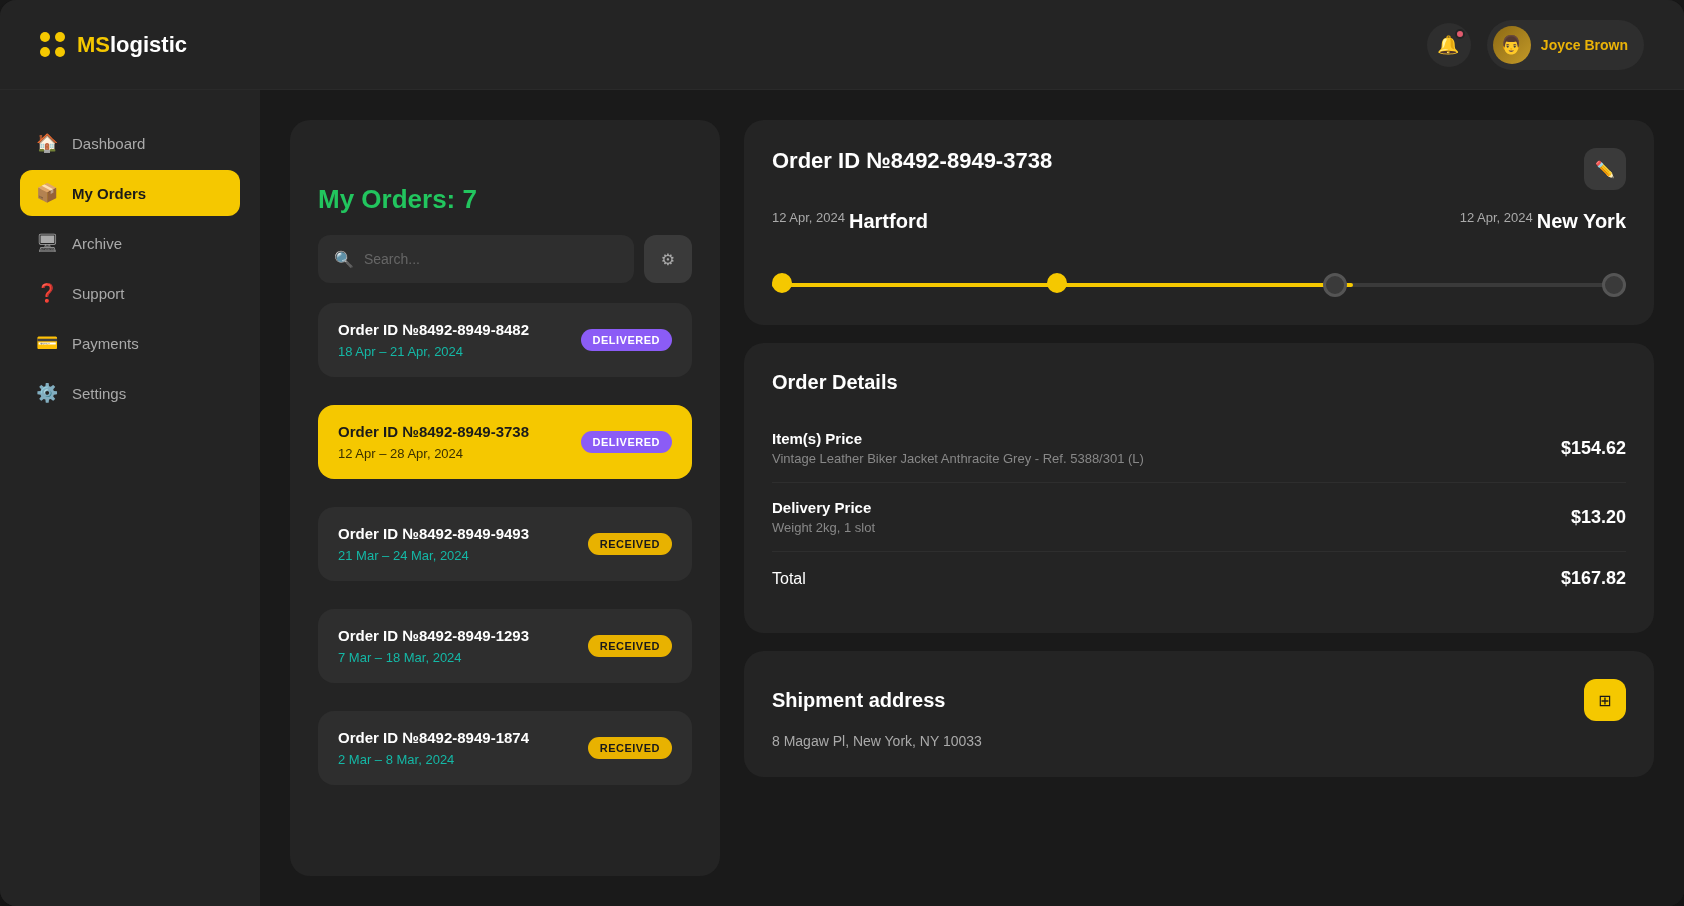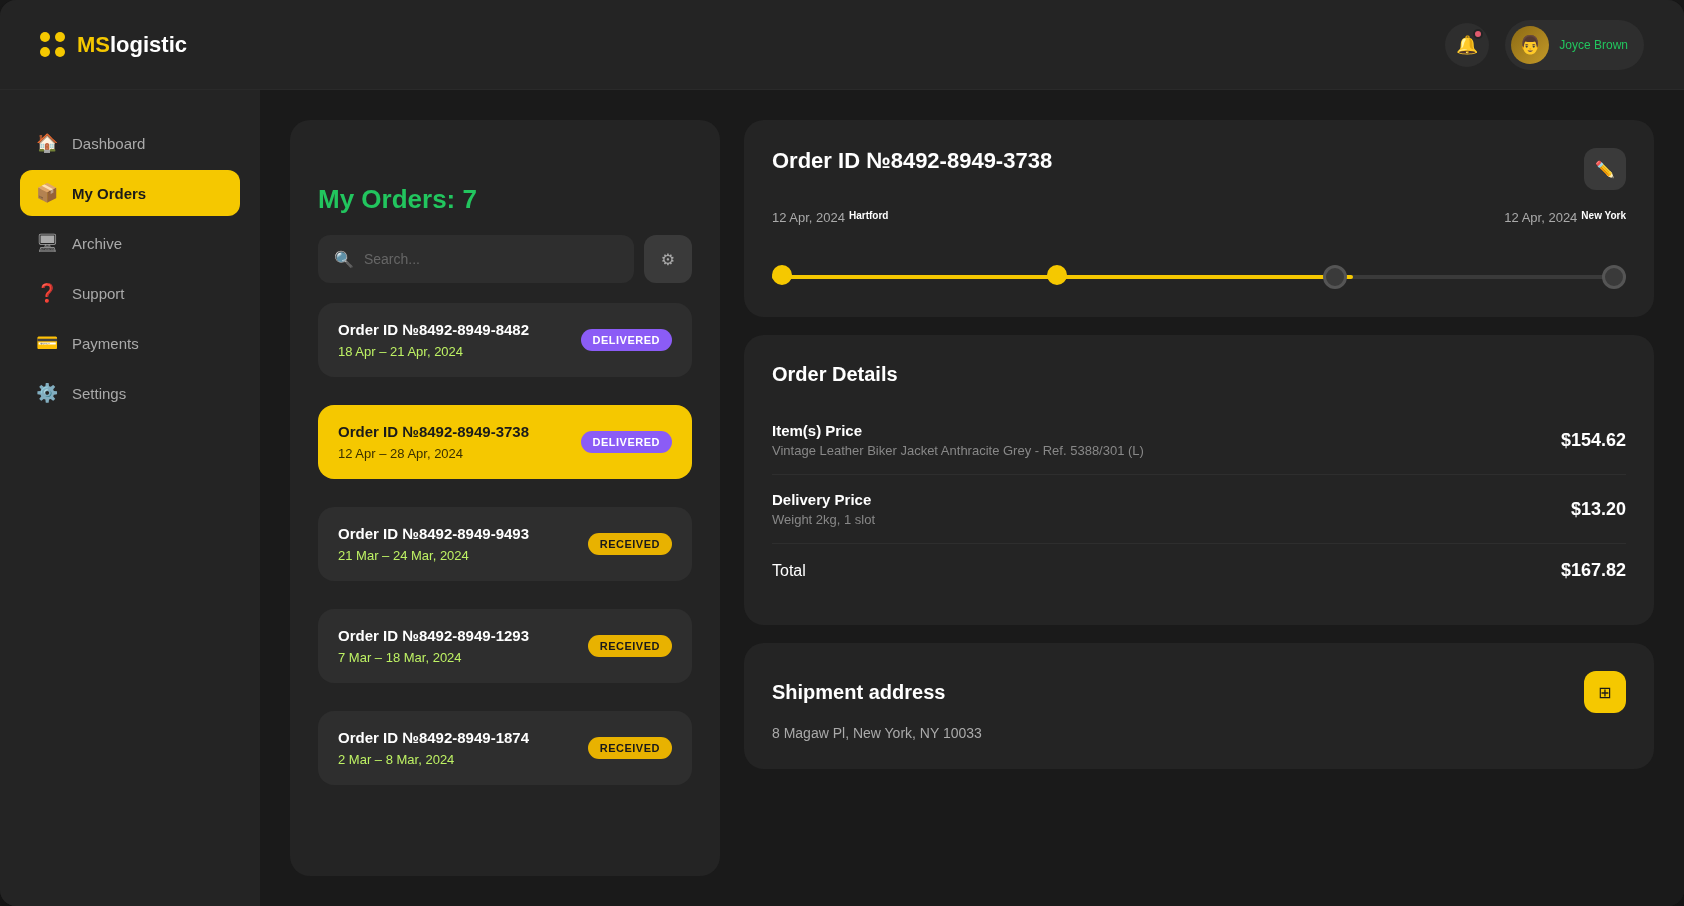--- a/index.html
+++ b/index.html
@@ -101,23 +101,23 @@
       height: 38px;
       border-radius: 50%;
       background: linear-gradient(135deg, #8b6914, #c49a28);
       overflow: hidden;
       display: flex;
       align-items: center;
       justify-content: center;
       font-size: 18px;
     }
     .user-name {
-      font-size: 12px;
-      font-weight: 400;
-      color: #22c55e;
+      font-size: 14px;
+      font-weight: 700;
+      color: #eab308;
     }
     
     .main-layout {
       display: flex;
       flex: 1;
       overflow: hidden;
     }
     
     .sidebar {
       width: 260px;
@@ -238,21 +238,21 @@
       color: #3a3000;
     }
     .order-id {
       font-size: 15px;
       font-weight: 600;
       color: #fff;
       margin-bottom: 6px;
     }
     .order-date {
       font-size: 13px;
-      color: #bef264;
+      color: #14b8a6;
     }
     .status-badge {
       padding: 5px 12px;
       border-radius: 20px;
       font-size: 11px;
       font-weight: 700;
       letter-spacing: 0.5px;
     }
     .status-delivered {
       background: #8b5cf6;
@@ -308,21 +308,21 @@
     .tracking-location {
       display: flex;
       flex-direction: row;
       gap: 4px;
     }
     .tracking-date {
       font-size: 13px;
       color: #aaa;
     }
     .tracking-city {
-      font-size: 10px;
+      font-size: 20px;
       font-weight: 600;
       color: #fff;
     }
     .tracking-city.right {
       text-align: right;
     }
     .tracking-status-badge {
       background: #8b3a6e;
       color: #fff;
       padding: 8px 18px;

